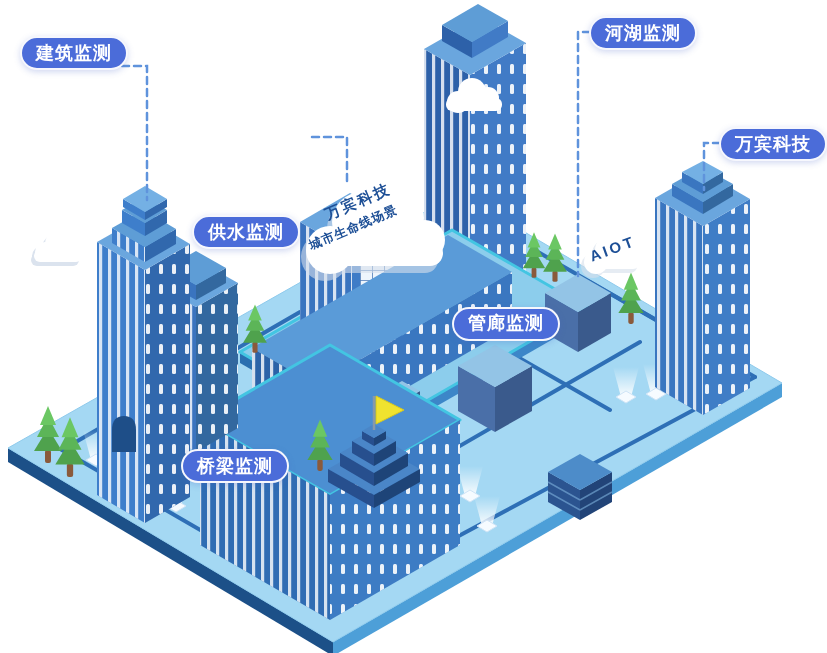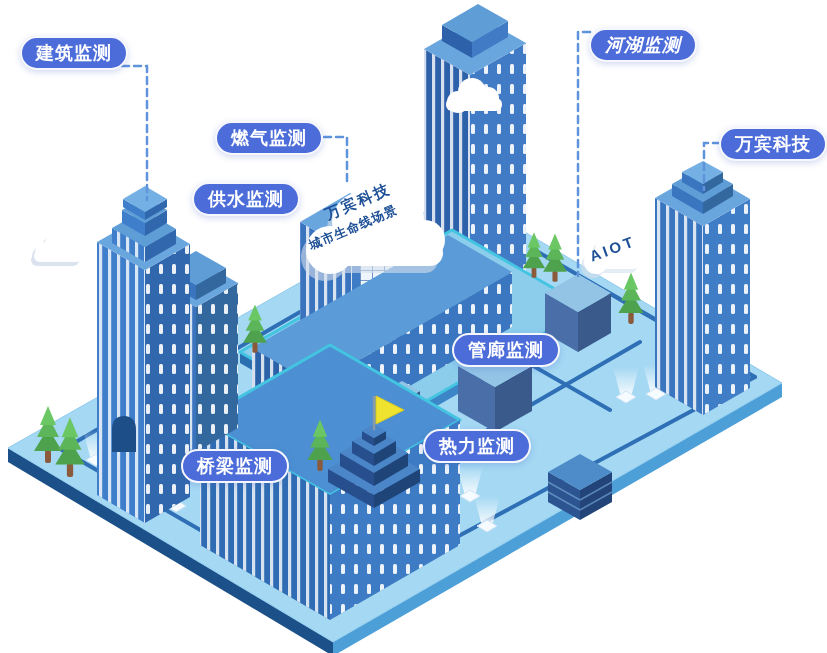--- a/index.html
+++ b/index.html
@@ -341,25 +341,23 @@
 
   <g stroke="#5f93dc" stroke-width="2.5" stroke-dasharray="7 5" fill="none" stroke-linecap="round">
     <path d="M122,66 L147,66 L147,200"></path>
     <path d="M312,137 L347,137 L347,186"></path>
     <path d="M590,32 L578,32 L578,276"></path>
     <path d="M720,143 L704,143 L704,190"></path>
   </g>
 </svg>
 
 <div class="pill" style="left:20px;top:36px;">建筑监测</div>
-<div class="pill" style="left:215px;top:121px;">燃气监测</div>
-<div class="pill" style="left:589px;top:28px;font-style:italic;">河湖监测</div>
+<div class="pill" style="left:589px;top:16px;">河湖监测</div>
 <div class="pill" style="left:719px;top:127px;">万宾科技</div>
-<div class="pill" style="left:192px;top:182px;">供水监测</div>
-<div class="pill" style="left:452px;top:333px;">管廊监测</div>
-<div class="pill" style="left:423px;top:429px;">热力监测</div>
+<div class="pill" style="left:192px;top:215px;">供水监测</div>
+<div class="pill" style="left:452px;top:307px;font-family:Liberation Mono, monospace;">管廊监测</div>
 <div class="pill" style="left:181px;top:449px;">桥梁监测</div>
 
 <div class="cloud-text brand1">万宾科技</div>
 <div class="cloud-text brand2">城市生命线场景</div>
 <div class="cloud-text aiot">AIOT</div>
 
 </div>
 
 </body></html>

